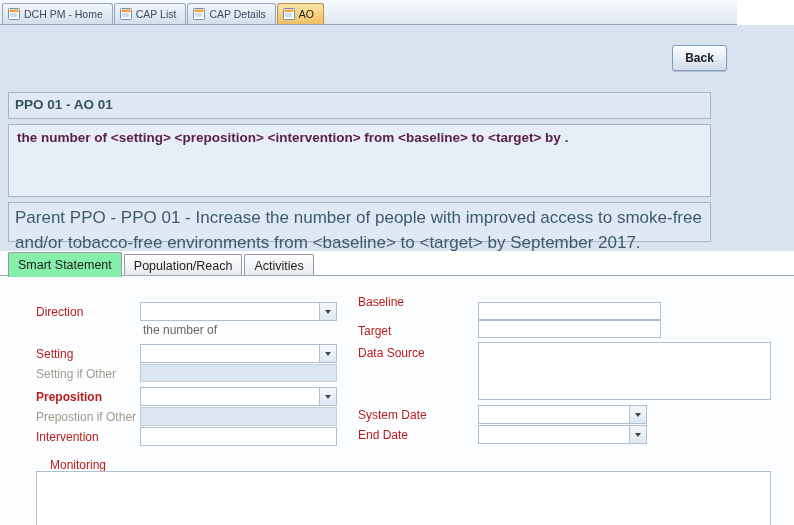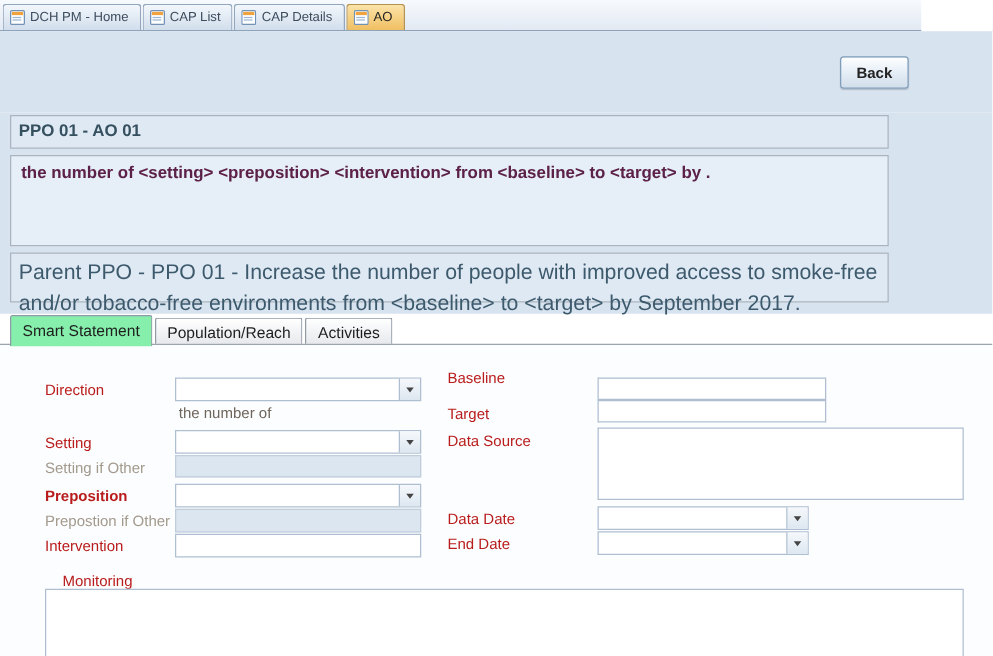--- a/index.html
+++ b/index.html
@@ -176,21 +176,21 @@
 
   <div class="flabel" style="left:358px; top:295px;text-align:center;">Baseline</div>
   <input class="tbox" style="left: 478px; top: 302px; width: 183px;" value="">
 
   <div class="flabel" style="left:358px; top:324px;">Target</div>
   <input class="tbox" style="left: 478px; top: 320px; width: 183px;" value="">
 
   <div class="flabel" style="left:358px; top:346px;">Data Source</div>
   <textarea class="tarea" style="left: 478px; top: 342px; width: 293px; height: 58px;"></textarea>
 
-  <div class="flabel" style="left:358px; top:408px;">Data Date</div>
+  <div class="flabel" style="left:358px; top:408px;">System Date</div>
   <div class="combo" style="left:478px; top:405px; width:169px;">
     <input class="cinput" value="" style="">
     <span class="cbtn">
         <i class="arrow"></i>
       </span>
   </div>
 
   <div class="flabel" style="left:358px; top:428px;">End Date</div>
   <div class="combo" style="left:478px; top:425px; width:169px;">
     <input class="cinput" value="" style="">

